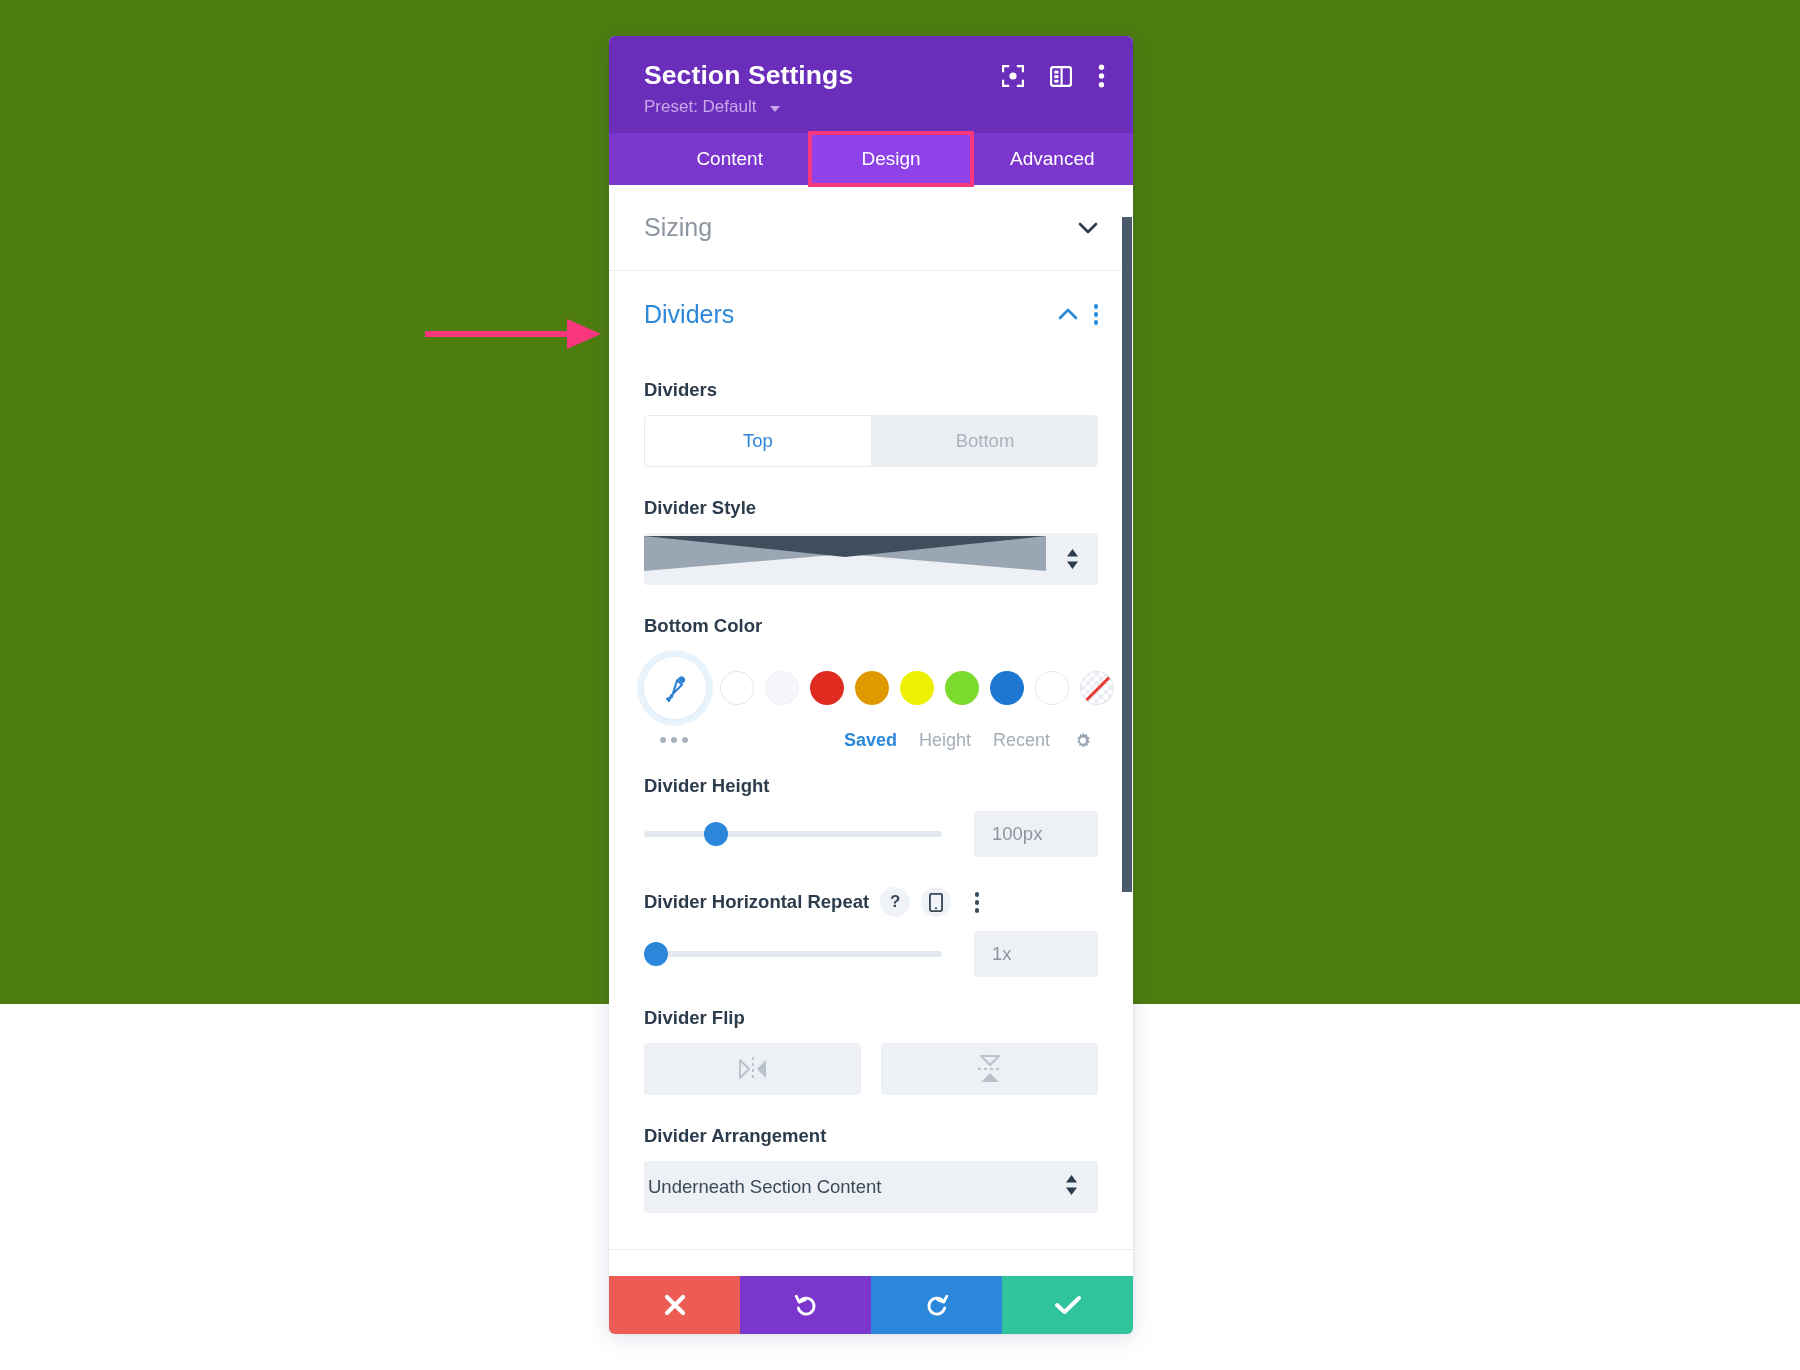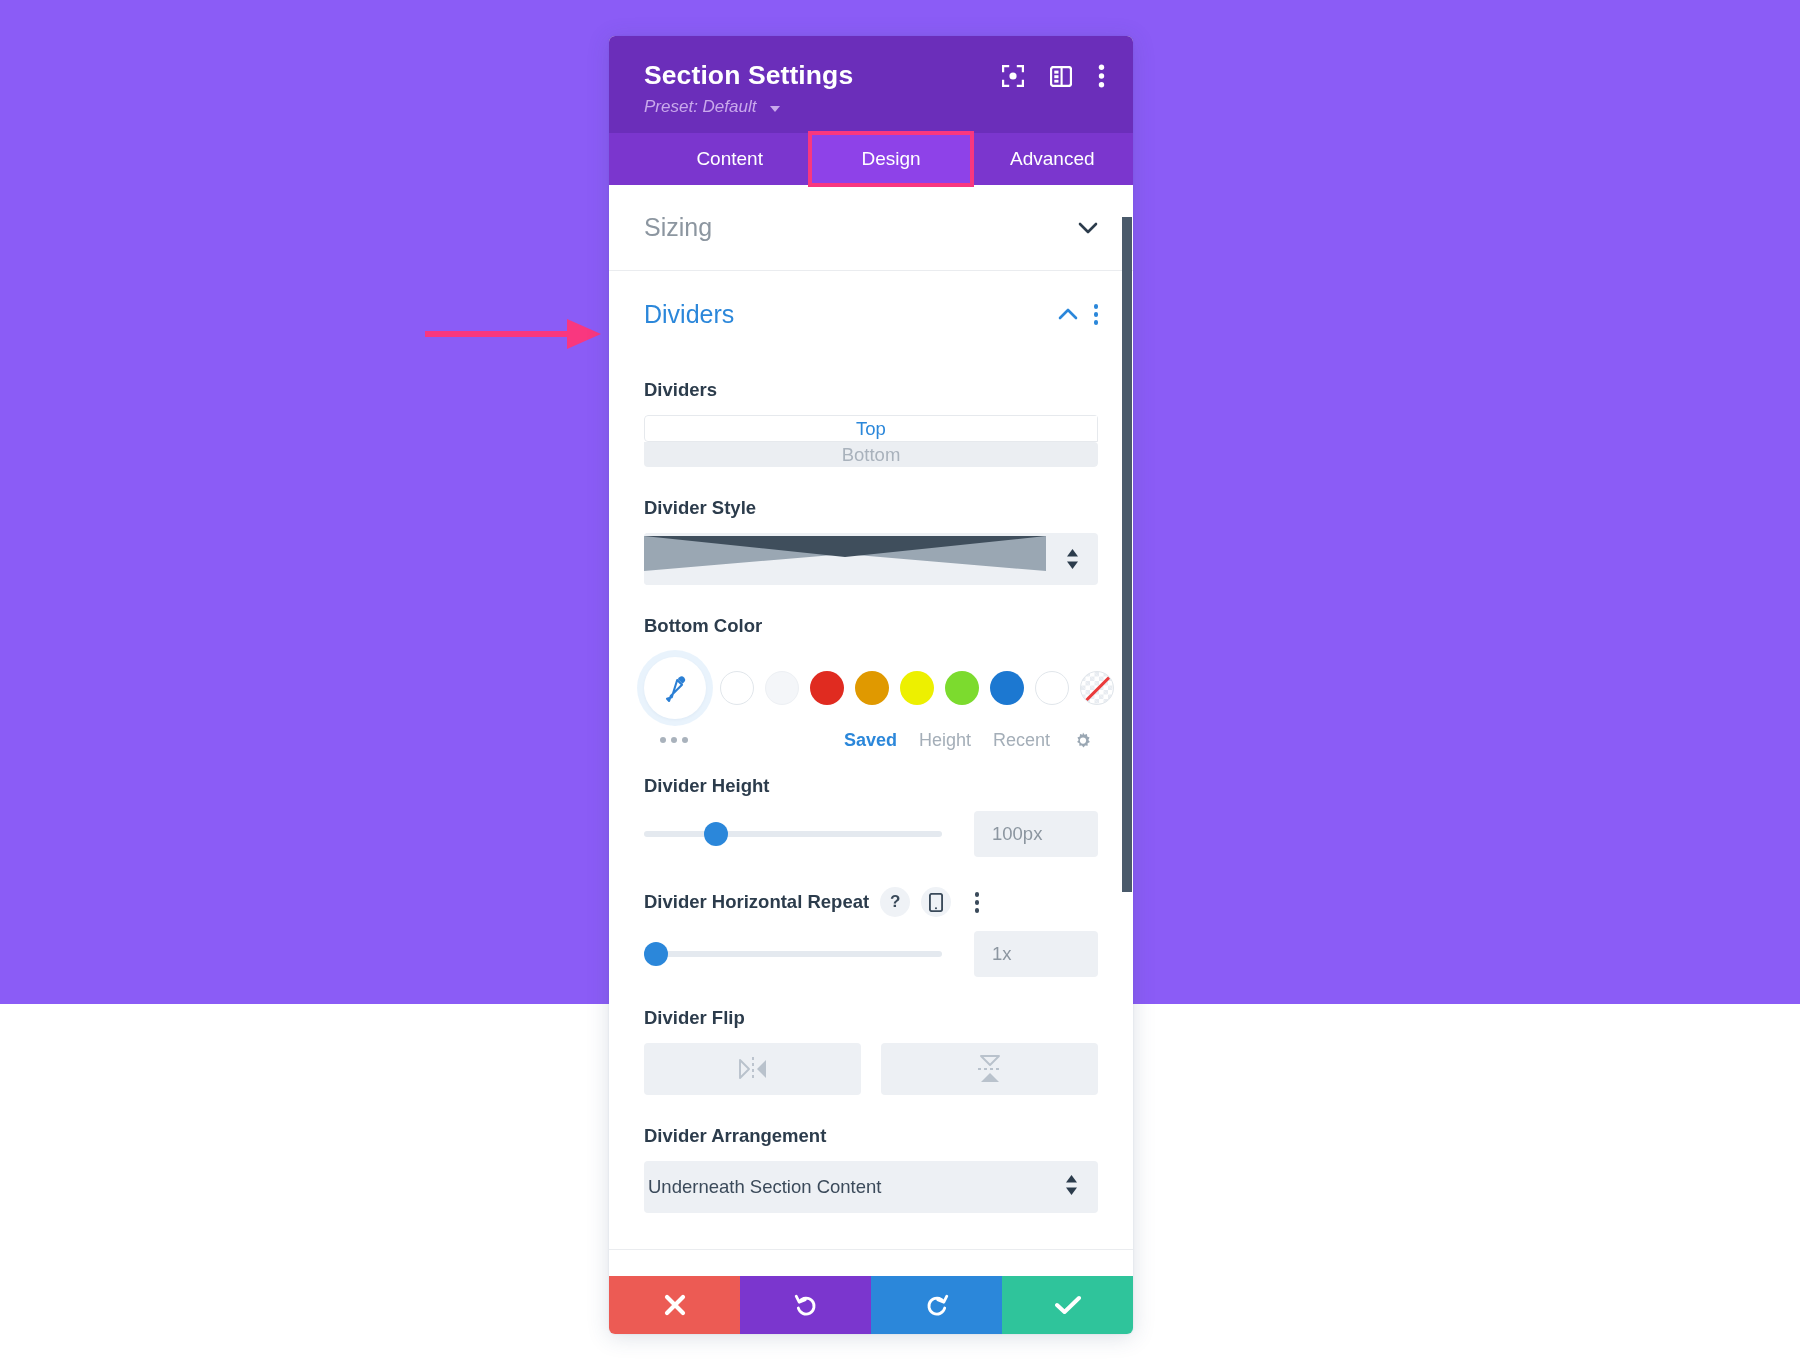--- a/index.html
+++ b/index.html
@@ -9,21 +9,21 @@
     height: 1370px;
     background: #ffffff;
     font-family: "Liberation Sans", sans-serif;
     overflow: hidden;
   }
 
   #stage {
     position: relative;
     width: 1800px;
     height: 1004px;
-    background: #8b5cf6;
+    background: #4d7c0f;
   }
 
   
   #annot-arrow {
     position: absolute;
     left: 425px;
     top: 313px;
     width: 180px;
     height: 42px;
     pointer-events: none;
@@ -60,21 +60,20 @@
   }
   .panel-preset {
     color: #C9A9EC;
     font-size: 17px;
     margin-top: 7px;
     display: flex;
     align-items: center;
     gap: 14px;
     cursor: pointer;
     width: fit-content;
-    font-style: italic;
   }
   .caret-sm {
     width: 0; height: 0;
     border-left: 5.5px solid transparent;
     border-right: 5.5px solid transparent;
     border-top: 6px solid #C9A9EC;
     display: inline-block;
     margin-top: 3px;
   }
   .header-icons {
@@ -171,21 +170,20 @@
     gap: 11px;
   }
 
   
   .toggle-group {
     display: flex;
     width: 100%;
     height: 52px;
     border-radius: 4px;
     overflow: hidden;
-    flex-direction: column;
   }
   .toggle-btn {
     flex: 1;
     display: flex;
     align-items: center;
     justify-content: center;
     font-size: 18.5px;
     cursor: pointer;
   }
   .toggle-btn.on {

